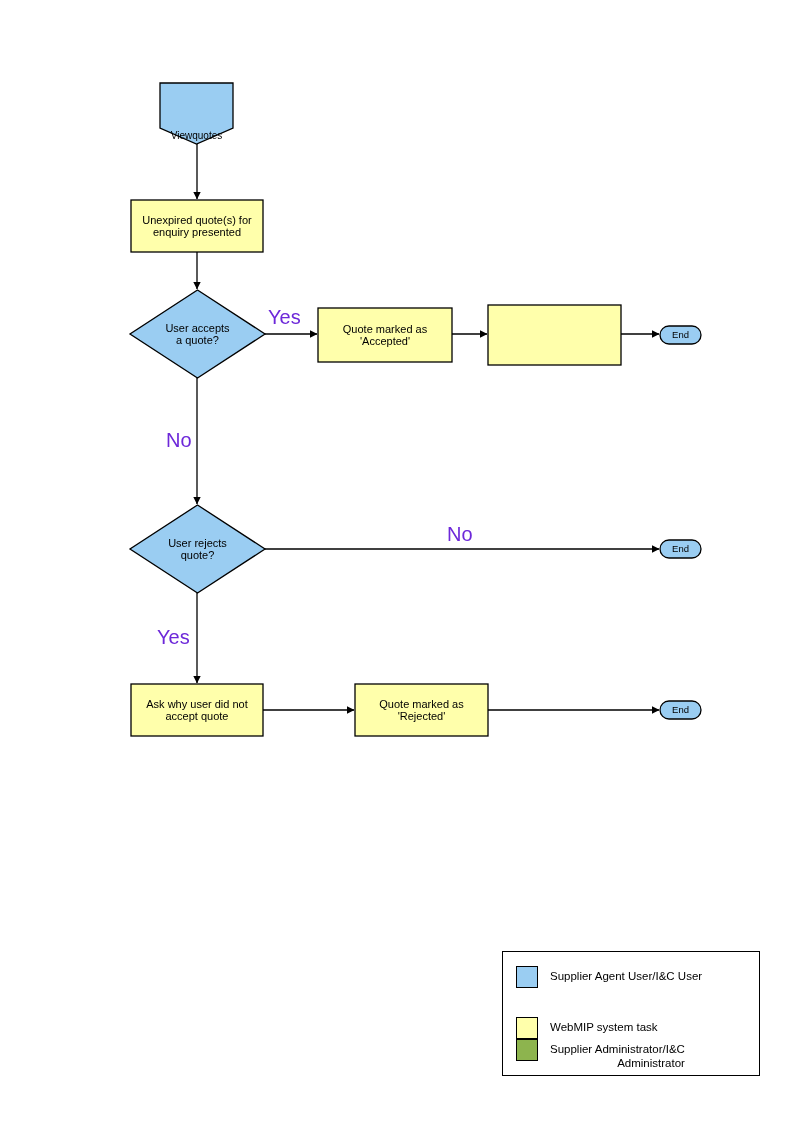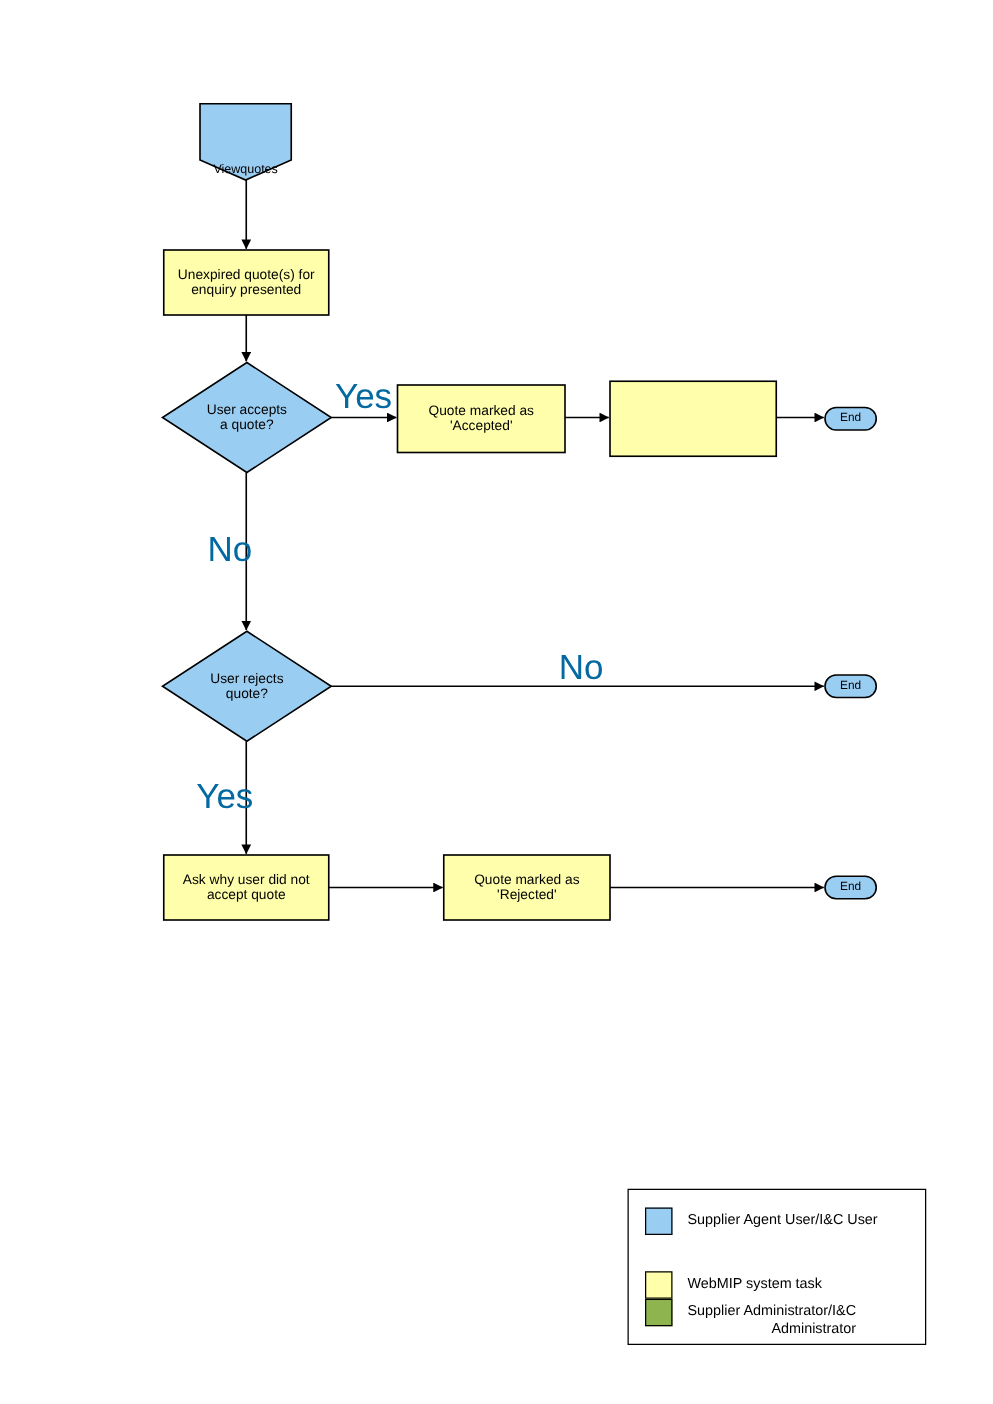--- a/index.html
+++ b/index.html
@@ -35,36 +35,36 @@
     font-family: "Liberation Sans", sans-serif;
     font-size: 11px;
     line-height: 12px;
     color: #000000;
     pointer-events: none;
     white-space: pre-line;
   }
   .edge-label {
     position: absolute;
     font-family: "Liberation Sans", sans-serif;
-    font-size: 28px;
+    font-size: 20px;
     line-height: 24px;
-    color: #0369a1;
+    color: #6d28d9;
     white-space: nowrap;
   }
   .end-label {
     font-size: 9.5px;
   }
   .start-label {
     font-size: 10px;
   }
   #legend {
     position: absolute;
     left: 502px;
     top: 951px;
-    width: 239px;
+    width: 258px;
     height: 125px;
     border: 1px solid #000000;
     background: #ffffff;
     box-sizing: border-box;
   }
   .legend-row {
     position: absolute;
     left: 13px;
     display: flex;
     align-items: flex-start;

